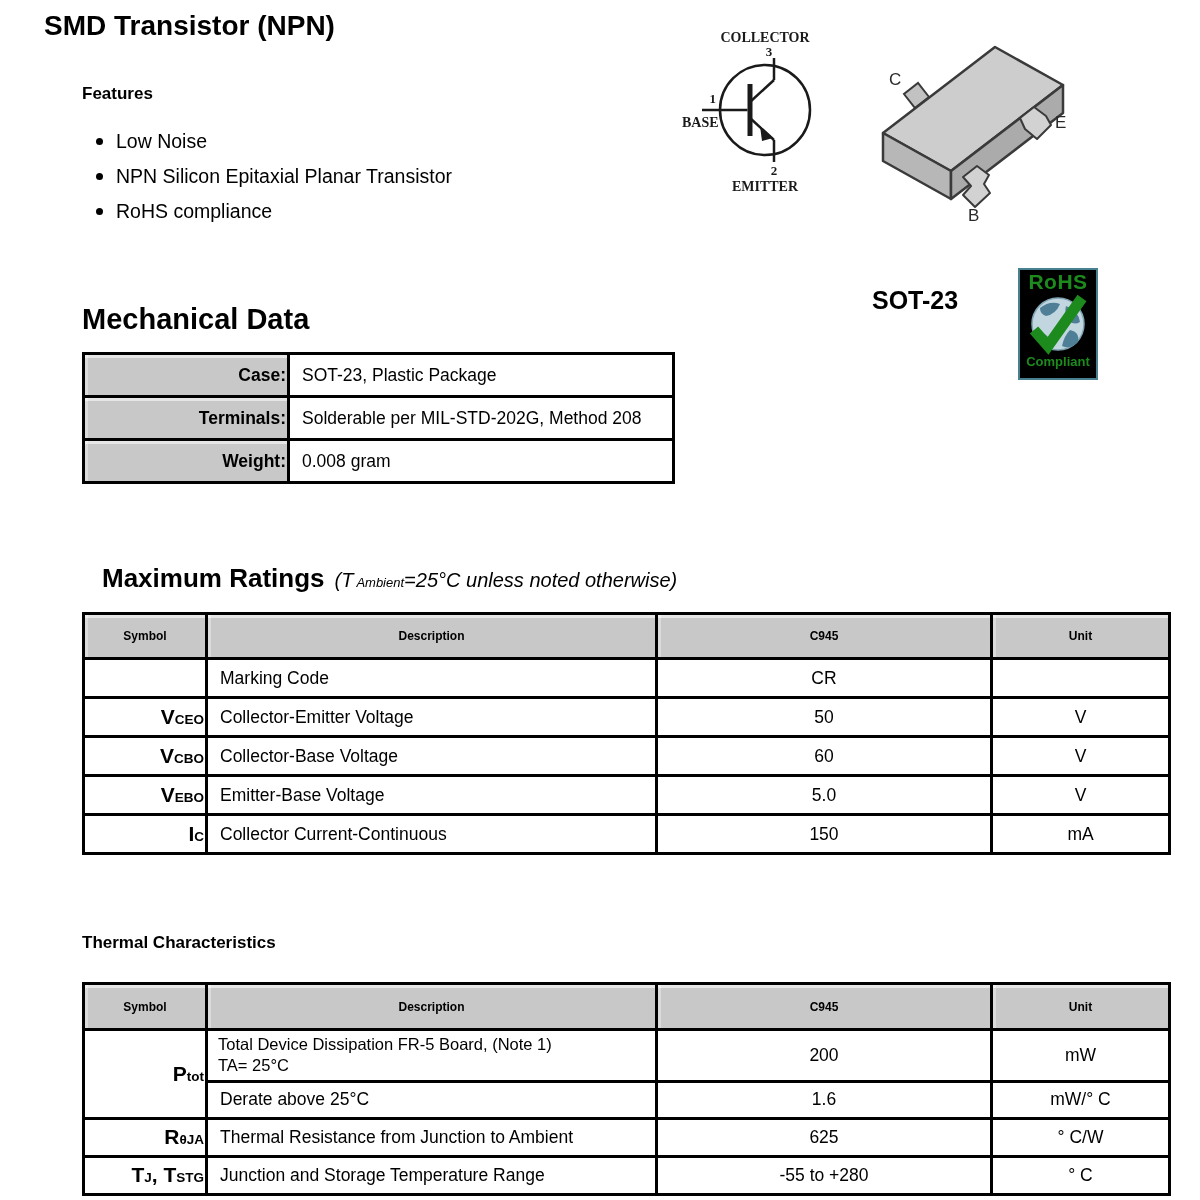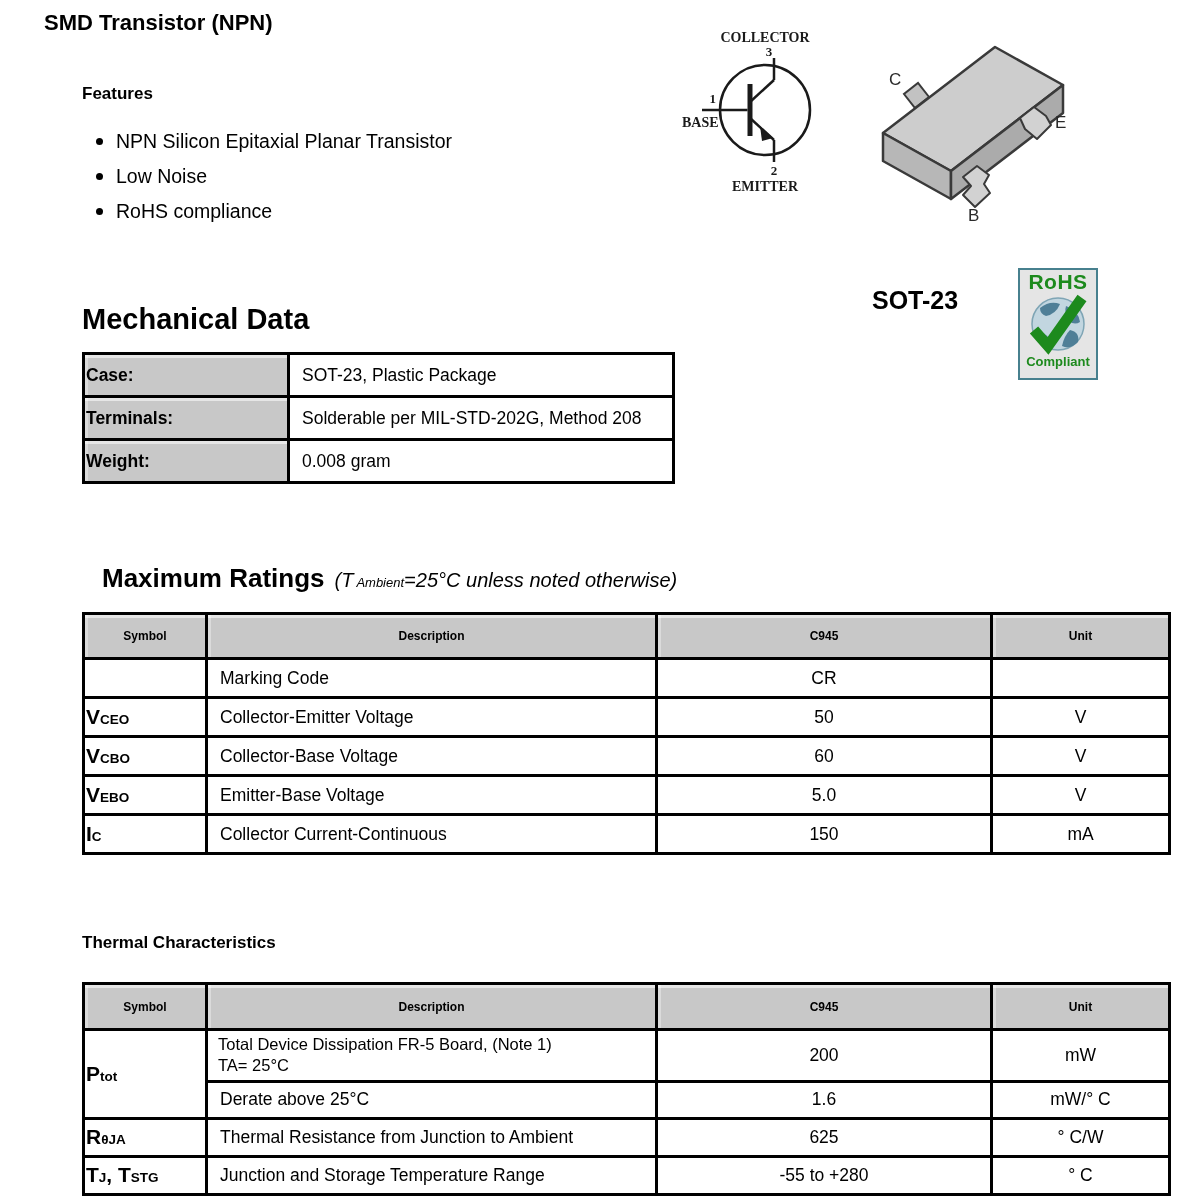--- a/index.html
+++ b/index.html
@@ -3,83 +3,83 @@
 <meta charset="utf-8">
 <style>
   html,body{margin:0;padding:0;background:#ffffff;}
   .page{
     position:relative;width:1200px;height:1200px;background:#ffffff;
     font-family:"Liberation Sans",sans-serif;color:#000;overflow:hidden;
   }
   .abs{position:absolute;}
 
   
-  .doc-title{left:44px;top:10px;font-size:22px;font-weight:bold;}
+  .doc-title{left:44px;top:10px;font-size:28px;font-weight:bold;}
   .features-heading{left:82px;top:84px;font-size:17px;font-weight:bold;}
   .section-heading{font-size:29px;font-weight:bold;}
 
   
   .feature-list{left:96px;top:130px;}
   .feature-item{display:flex;align-items:center;margin-bottom:12px;font-size:19.5px;}
   .bullet-dot{width:7px;height:7px;border-radius:50%;background:#000;margin-right:13px;flex:0 0 auto;}
 
   
   svg text.serif{font-family:"Liberation Serif",serif;font-weight:bold;fill:#1a1a1a;}
   svg text.sans{font-family:"Liberation Sans",sans-serif;fill:#2a2a2a;}
 
   
   .package-name{left:872px;top:286px;font-size:25px;font-weight:bold;}
 
   
   .rohs-badge{
     left:1018px;top:268px;width:80px;height:112px;border:2px solid #47808e;
-    box-sizing:border-box;background:#e5e5e5;display:flex;flex-direction:column;
+    box-sizing:border-box;background:#000000;display:flex;flex-direction:column;
     align-items:center;justify-content:flex-start;padding-top:1px;
   }
   .rohs-word{color:#1d8a1d;font-weight:bold;font-size:21px;line-height:1.0;letter-spacing:0.5px;}
   .rohs-compliant{color:#1d8a1d;font-weight:bold;font-size:13px;line-height:1.0;margin-top:-3px;}
 
   
   table.dt{border-collapse:collapse;table-layout:fixed;background:#fff;}
   table.dt td,table.dt th{border:3px solid #000;overflow:hidden;}
   table.dt{border:3px solid #000;}
   th.hdr, td.lbl{
     background:#c8c8c8;
     box-shadow:inset 0 3px 0 rgba(255,255,255,.55), inset 3px 0 0 rgba(255,255,255,.35);
   }
   th.hdr{font-size:12px;font-weight:bold;text-align:center;border-bottom:4px solid #000;}
-  td.lbl{font-size:17.5px;font-weight:bold;text-align:left;}
+  td.lbl{font-size:17.5px;font-weight:bold;text-align:right;}
   td.desc{font-size:17.5px;text-align:left;padding-left:12px;}
   td.desc2{font-size:16.5px;text-align:left;padding:3px 10px;line-height:1.3;}
   td.val,td.unit{font-size:17.5px;text-align:center;}
-  td.symcell{text-align:left;white-space:nowrap;}
+  td.symcell{text-align:right;white-space:nowrap;}
   .sym{font-size:21px;font-weight:bold;}
   .sub{font-size:13.5px;font-weight:bold;}
 
   
   .mr-head{display:flex;align-items:baseline;}
   .mr-note{font-style:italic;font-size:20px;margin-left:10px;font-weight:normal;}
   .mr-note .nsub{font-size:13px;margin-left:3px;font-style:italic;}
 </style>
 </head>
 <body>
 
 <div class="page">
 
   <div class="abs doc-title">SMD Transistor (NPN)</div>
 
   <div class="abs features-heading">Features</div>
   <div class="abs feature-list">
     <div class="feature-item">
       <span class="bullet-dot"></span>
-      <span>NPN Silicon Epitaxial Planar Transistor</span>
+      <span>Low Noise</span>
     </div>
     <div class="feature-item">
       <span class="bullet-dot"></span>
-      <span>Low Noise</span>
+      <span>NPN Silicon Epitaxial Planar Transistor</span>
     </div>
     <div class="feature-item">
       <span class="bullet-dot"></span>
       <span>RoHS compliance</span>
     </div>
   </div>
 
   <svg class="abs" style="left:672px;top:22px;" width="185" height="175" viewBox="0 0 185 175">
     <text class="serif" x="93" y="20" font-size="14" text-anchor="middle">COLLECTOR</text>
     <text class="serif" x="97" y="34" font-size="13" text-anchor="middle">3</text>

